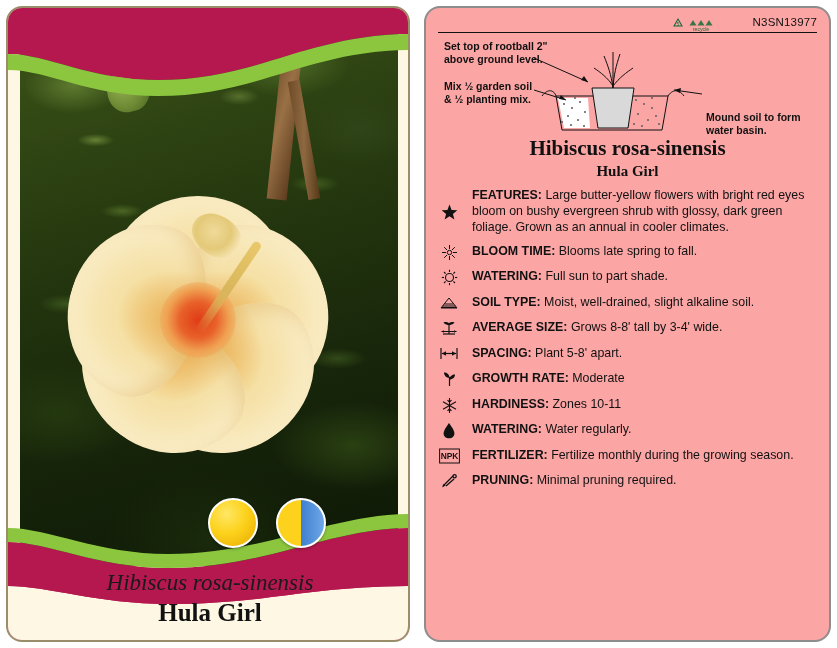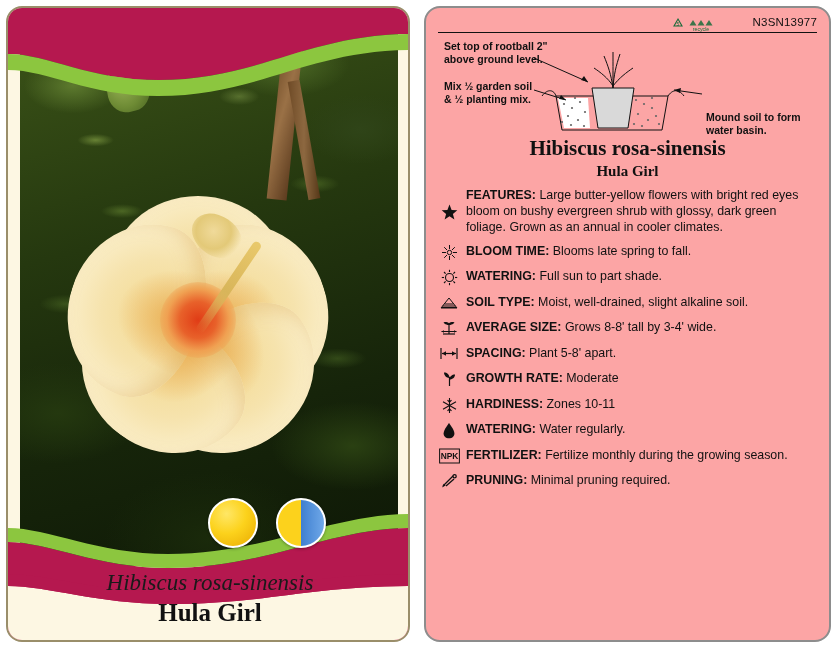--- a/index.html
+++ b/index.html
@@ -272,21 +272,21 @@
   }
   .fact {
     display: flex;
     align-items: center;
     margin-bottom: 7.5px;
   }
   .fact-icon {
     width: 22px;
     min-width: 22px;
     height: 17px;
-    margin-right: 6px;
+    margin-right: 12px;
     display: flex;
     align-items: flex-start;
     justify-content: center;
     padding-top: 1px;
   }
   .fact-text {
     font-size: 12.4px;
     line-height: 1.26;
     color: #111;
     font-family: "Liberation Sans", sans-serif;

